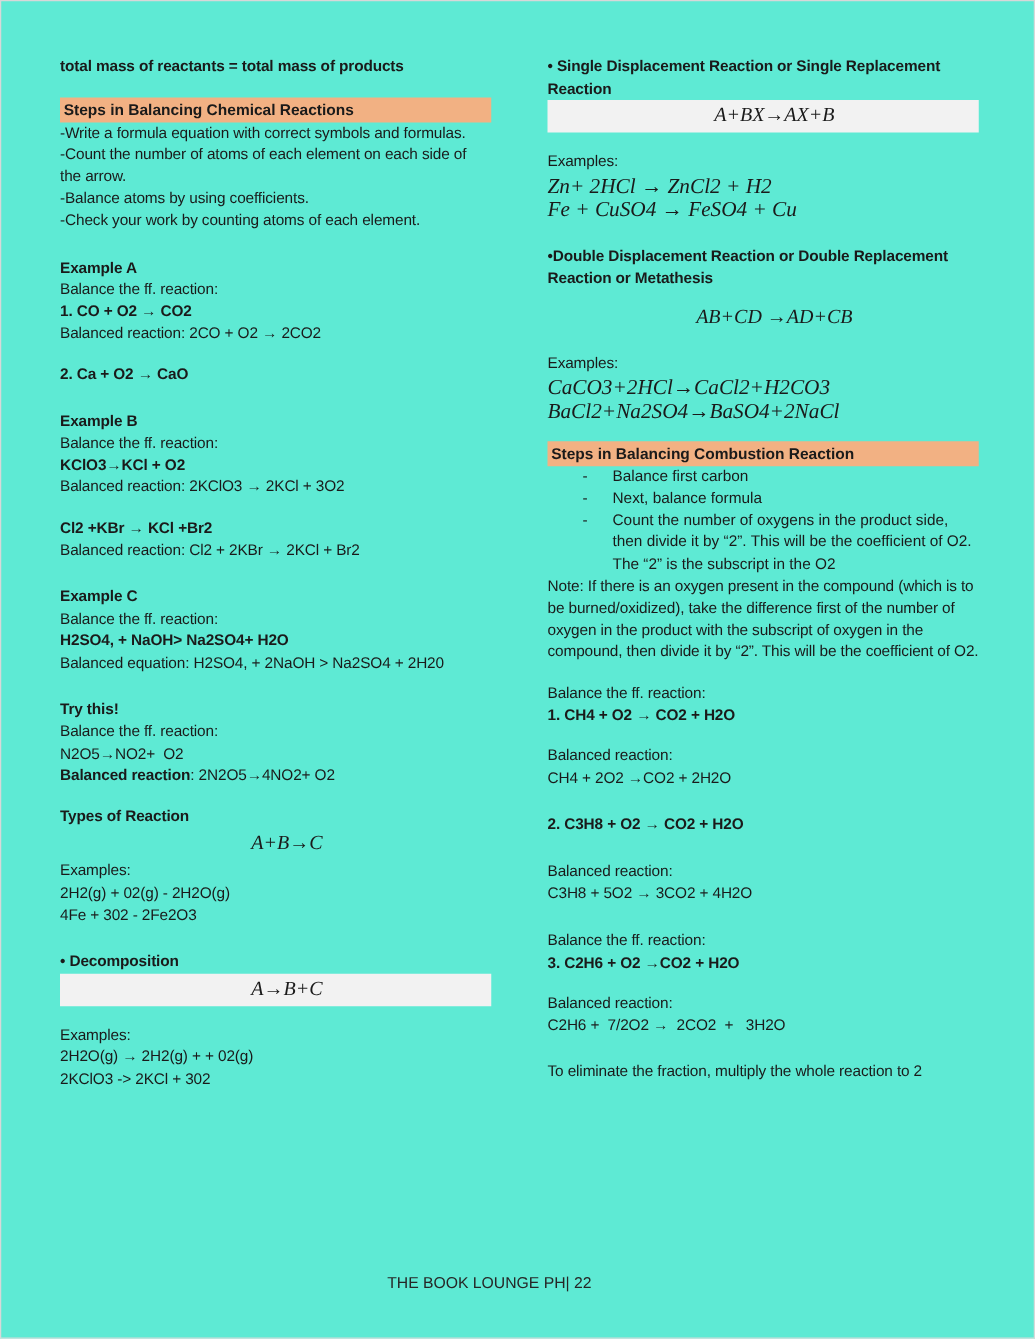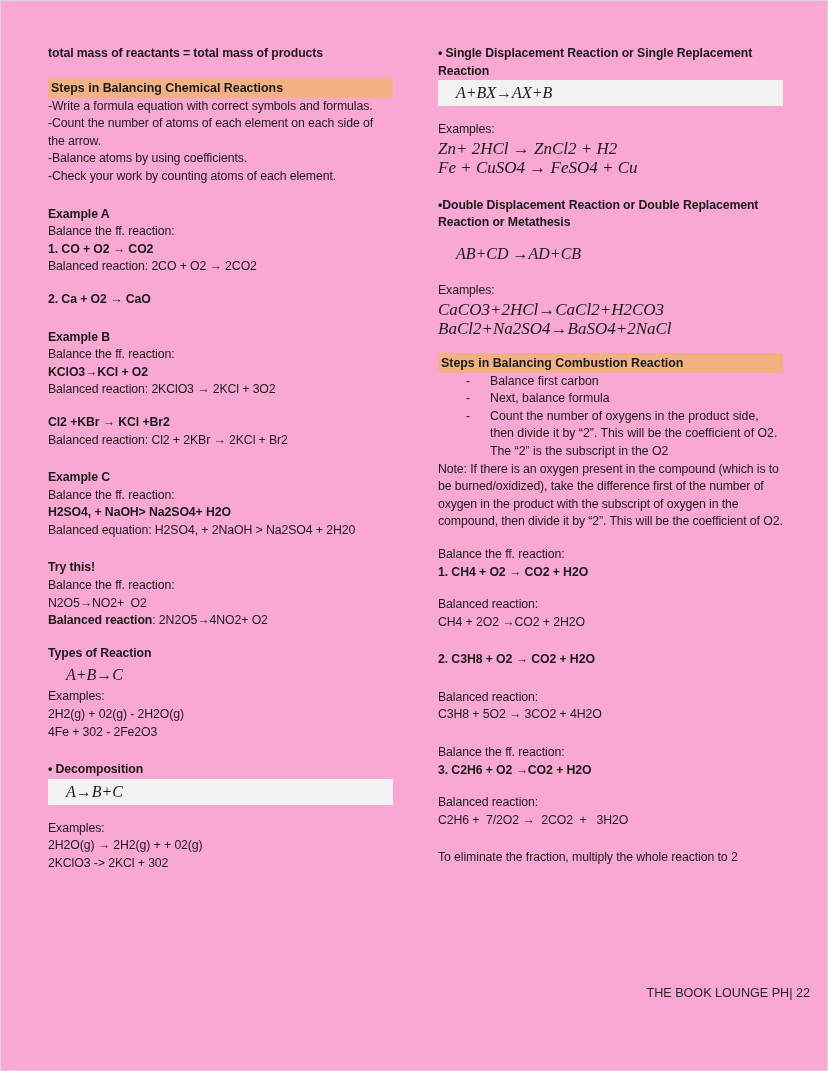--- a/index.html
+++ b/index.html
@@ -8,21 +8,21 @@
     background: #ffffff;
   }
   body {
     font-family: "Liberation Sans", sans-serif;
     color: #1a1a1a;
   }
   #page {
     position: relative;
     width: 828px;
     height: 1071px;
-    background: #f9a8d4;
+    background: #5eead4;
     border: 1px solid #d8d8d8;
     box-sizing: border-box;
     overflow: hidden;
   }
   .columns {
     position: absolute;
     top: 44px;
     left: 0;
     width: 828px;
     display: flex;
@@ -52,20 +52,21 @@
   }
   .gap-s { height: 9px; }
   .gap-m { height: 15px; }
   .gap-l { height: 20px; }
 
   .formula {
     font-family: "Liberation Serif", serif;
     font-style: italic;
     font-size: 16px;
     line-height: 26px;
+    text-align: center;
     padding-left: 18px;
   }
   .formula.boxed {
     background: #F2F2F2;
   }
   .mathline {
     font-family: "Liberation Serif", serif;
     font-style: italic;
     font-size: 17px;
     line-height: 19px;
@@ -83,26 +84,25 @@
     margin: 0;
   }
   ul.dash-list li .dash {
     position: absolute;
     left: 28px;
     top: 0;
   }
   .footer {
     position: absolute;
     left: 0;
-    top: 985px;
+    top: 1018px;
     width: 781px;
-    text-align: right;
+    text-align: center;
     font-size: 12.6px;
     color: #262626;
-    margin-left: 28px;
   }
 </style>
 </head>
 <body>
 
 <div id="page">
 
   <div class="columns">
 
     <div class="col col-left">

